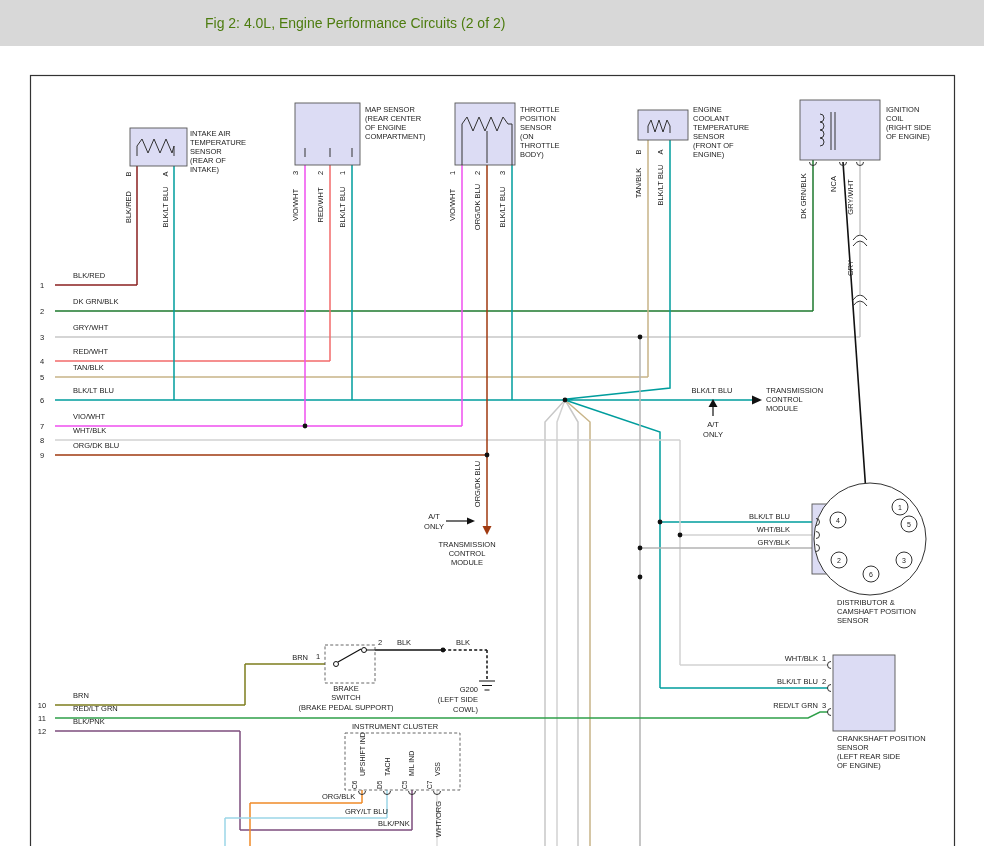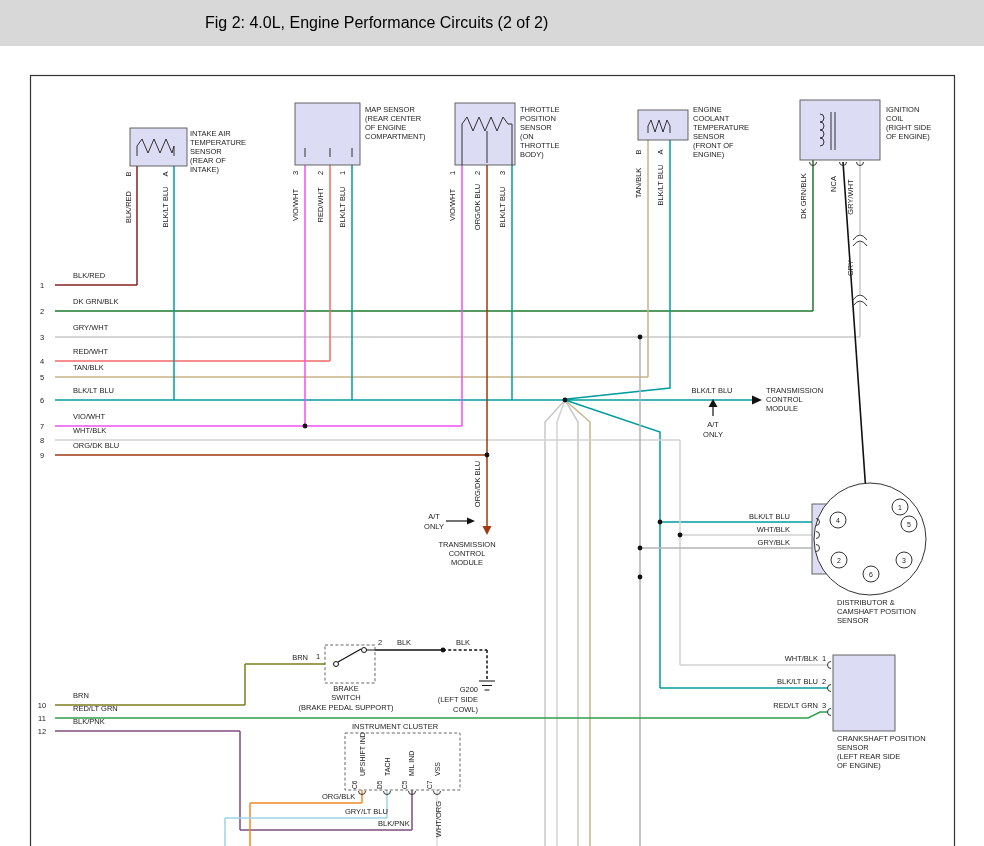--- a/index.html
+++ b/index.html
@@ -1,18 +1,18 @@
 <!DOCTYPE html>
 <html style="--header_bg: #d8d8d8; --lavender: #dcdcf4; --box_stroke: #555555; --blk_red: #8b2020; --dk_grn_blk: #1e7a2e; --gry_wht: #c8c8c8; --red_wht: #f26b6b; --tan_blk: #c8b488; --blk_lt_blu: #009d9d; --vio_wht: #f050f0; --wht_blk: #d2d2d2; --org_dk_blu: #a03a10; --brn: #7d7d1e; --red_lt_grn: #2fa04a; --blk_pnk: #7d4d7d; --blk: #111111; --gry: #c4c4c4; --gry_blk: #b4b4b4; --org_blk: #f08a28; --gry_lt_blu: #9cd6e8; --wht_org: #dedede;"><head>
 <meta charset="utf-8">
 <style>
   html,body{margin:0;padding:0;background:#fff;width:984px;height:846px;overflow:hidden}
   body{font-family:"Liberation Sans",sans-serif;position:relative}
   .header{position:absolute;left:0;top:0;width:984px;height:46px;background:var(--header_bg);display:flex;align-items:center}
-  .header .title{padding-left:205px;font-size:16px;color:#000000}
+  .header .title{padding-left:205px;font-size:14px;color:#4d7c0f}
   svg{position:absolute;left:0;top:0}
   svg text{font-family:"Liberation Sans",sans-serif;font-size:7.5px;fill:#222}
   .t7{font-size:7px}
   .t65{font-size:6.5px}
   .mid{text-anchor:middle}
   .end{text-anchor:end}
   .frame{fill:none;stroke:#333;stroke-width:1.2}
   .w{fill:none;stroke-width:1.5;stroke-linecap:butt}
   .comp{fill:var(--lavender);stroke:var(--box_stroke);stroke-width:0.9}
   .nofill{fill:none;stroke:var(--box_stroke);stroke-width:0.9}

